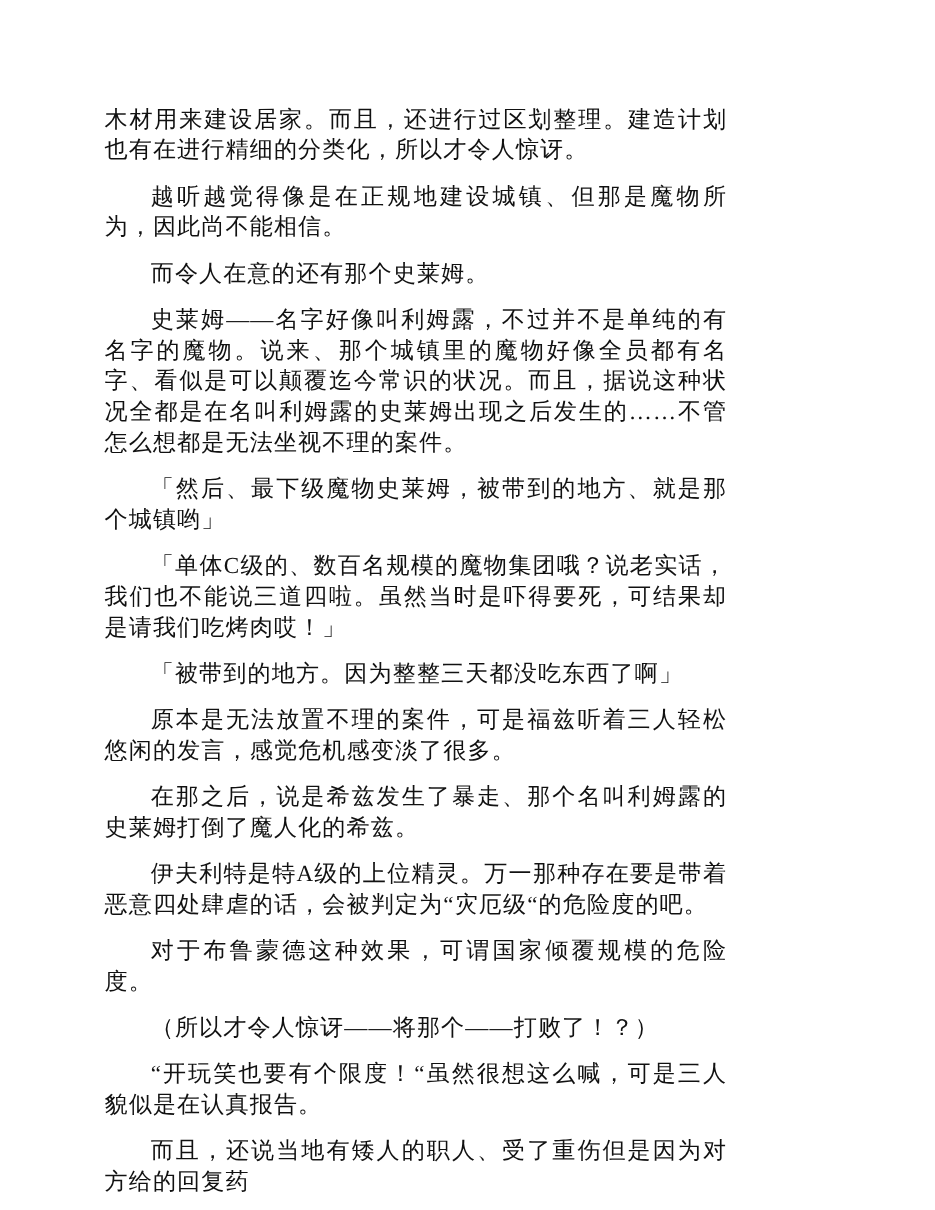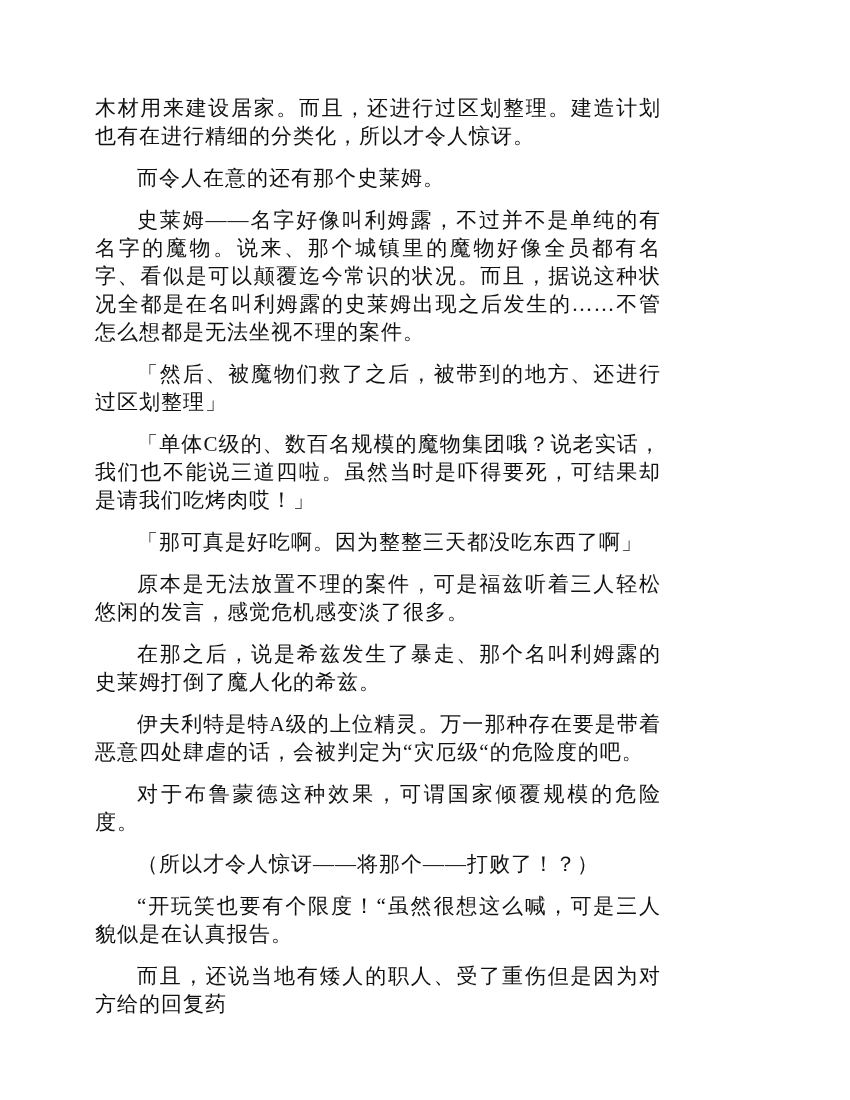--- a/index.html
+++ b/index.html
@@ -32,25 +32,26 @@
   }
   .page p.first {
     text-indent: 0;
   }
 </style>
 </head>
 <body>
 
 <div class="page">
   <p class="first">木材用来建设居家。而且，还进行过区划整理。建造计划也有在进行精细的分类化，所以才令人惊讶。</p>
+  <p>越听越觉得像是在正规地建设城镇、但那是魔物所为，因此尚不能相信。</p>
   <p>而令人在意的还有那个史莱姆。</p>
   <p>史莱姆——名字好像叫利姆露，不过并不是单纯的有名字的魔物。说来、那个城镇里的魔物好像全员都有名字、看似是可以颠覆迄今常识的状况。而且，据说这种状况全都是在名叫利姆露的史莱姆出现之后发生的……不管怎么想都是无法坐视不理的案件。</p>
-  <p>「然后、被魔物们救了之后，被带到的地方、还进行过区划整理」</p>
+  <p>「然后、最下级魔物史莱姆，被带到的地方、就是那个城镇哟」</p>
   <p>「单体C级的、数百名规模的魔物集团哦？说老实话，我们也不能说三道四啦。虽然当时是吓得要死，可结果却是请我们吃烤肉哎！」</p>
-  <p>「那可真是好吃啊。因为整整三天都没吃东西了啊」</p>
+  <p>「被带到的地方。因为整整三天都没吃东西了啊」</p>
   <p>原本是无法放置不理的案件，可是福兹听着三人轻松悠闲的发言，感觉危机感变淡了很多。</p>
   <p>在那之后，说是希兹发生了暴走、那个名叫利姆露的史莱姆打倒了魔人化的希兹。</p>
   <p>伊夫利特是特A级的上位精灵。万一那种存在要是带着恶意四处肆虐的话，会被判定为“灾厄级“的危险度的吧。</p>
   <p>对于布鲁蒙德这种效果，可谓国家倾覆规模的危险度。</p>
   <p>（所以才令人惊讶——将那个——打败了！？）</p>
   <p>“开玩笑也要有个限度！“虽然很想这么喊，可是三人貌似是在认真报告。</p>
   <p>而且，还说当地有矮人的职人、受了重伤但是因为对方给的回复药</p>
 </div>
 
 </body></html>

